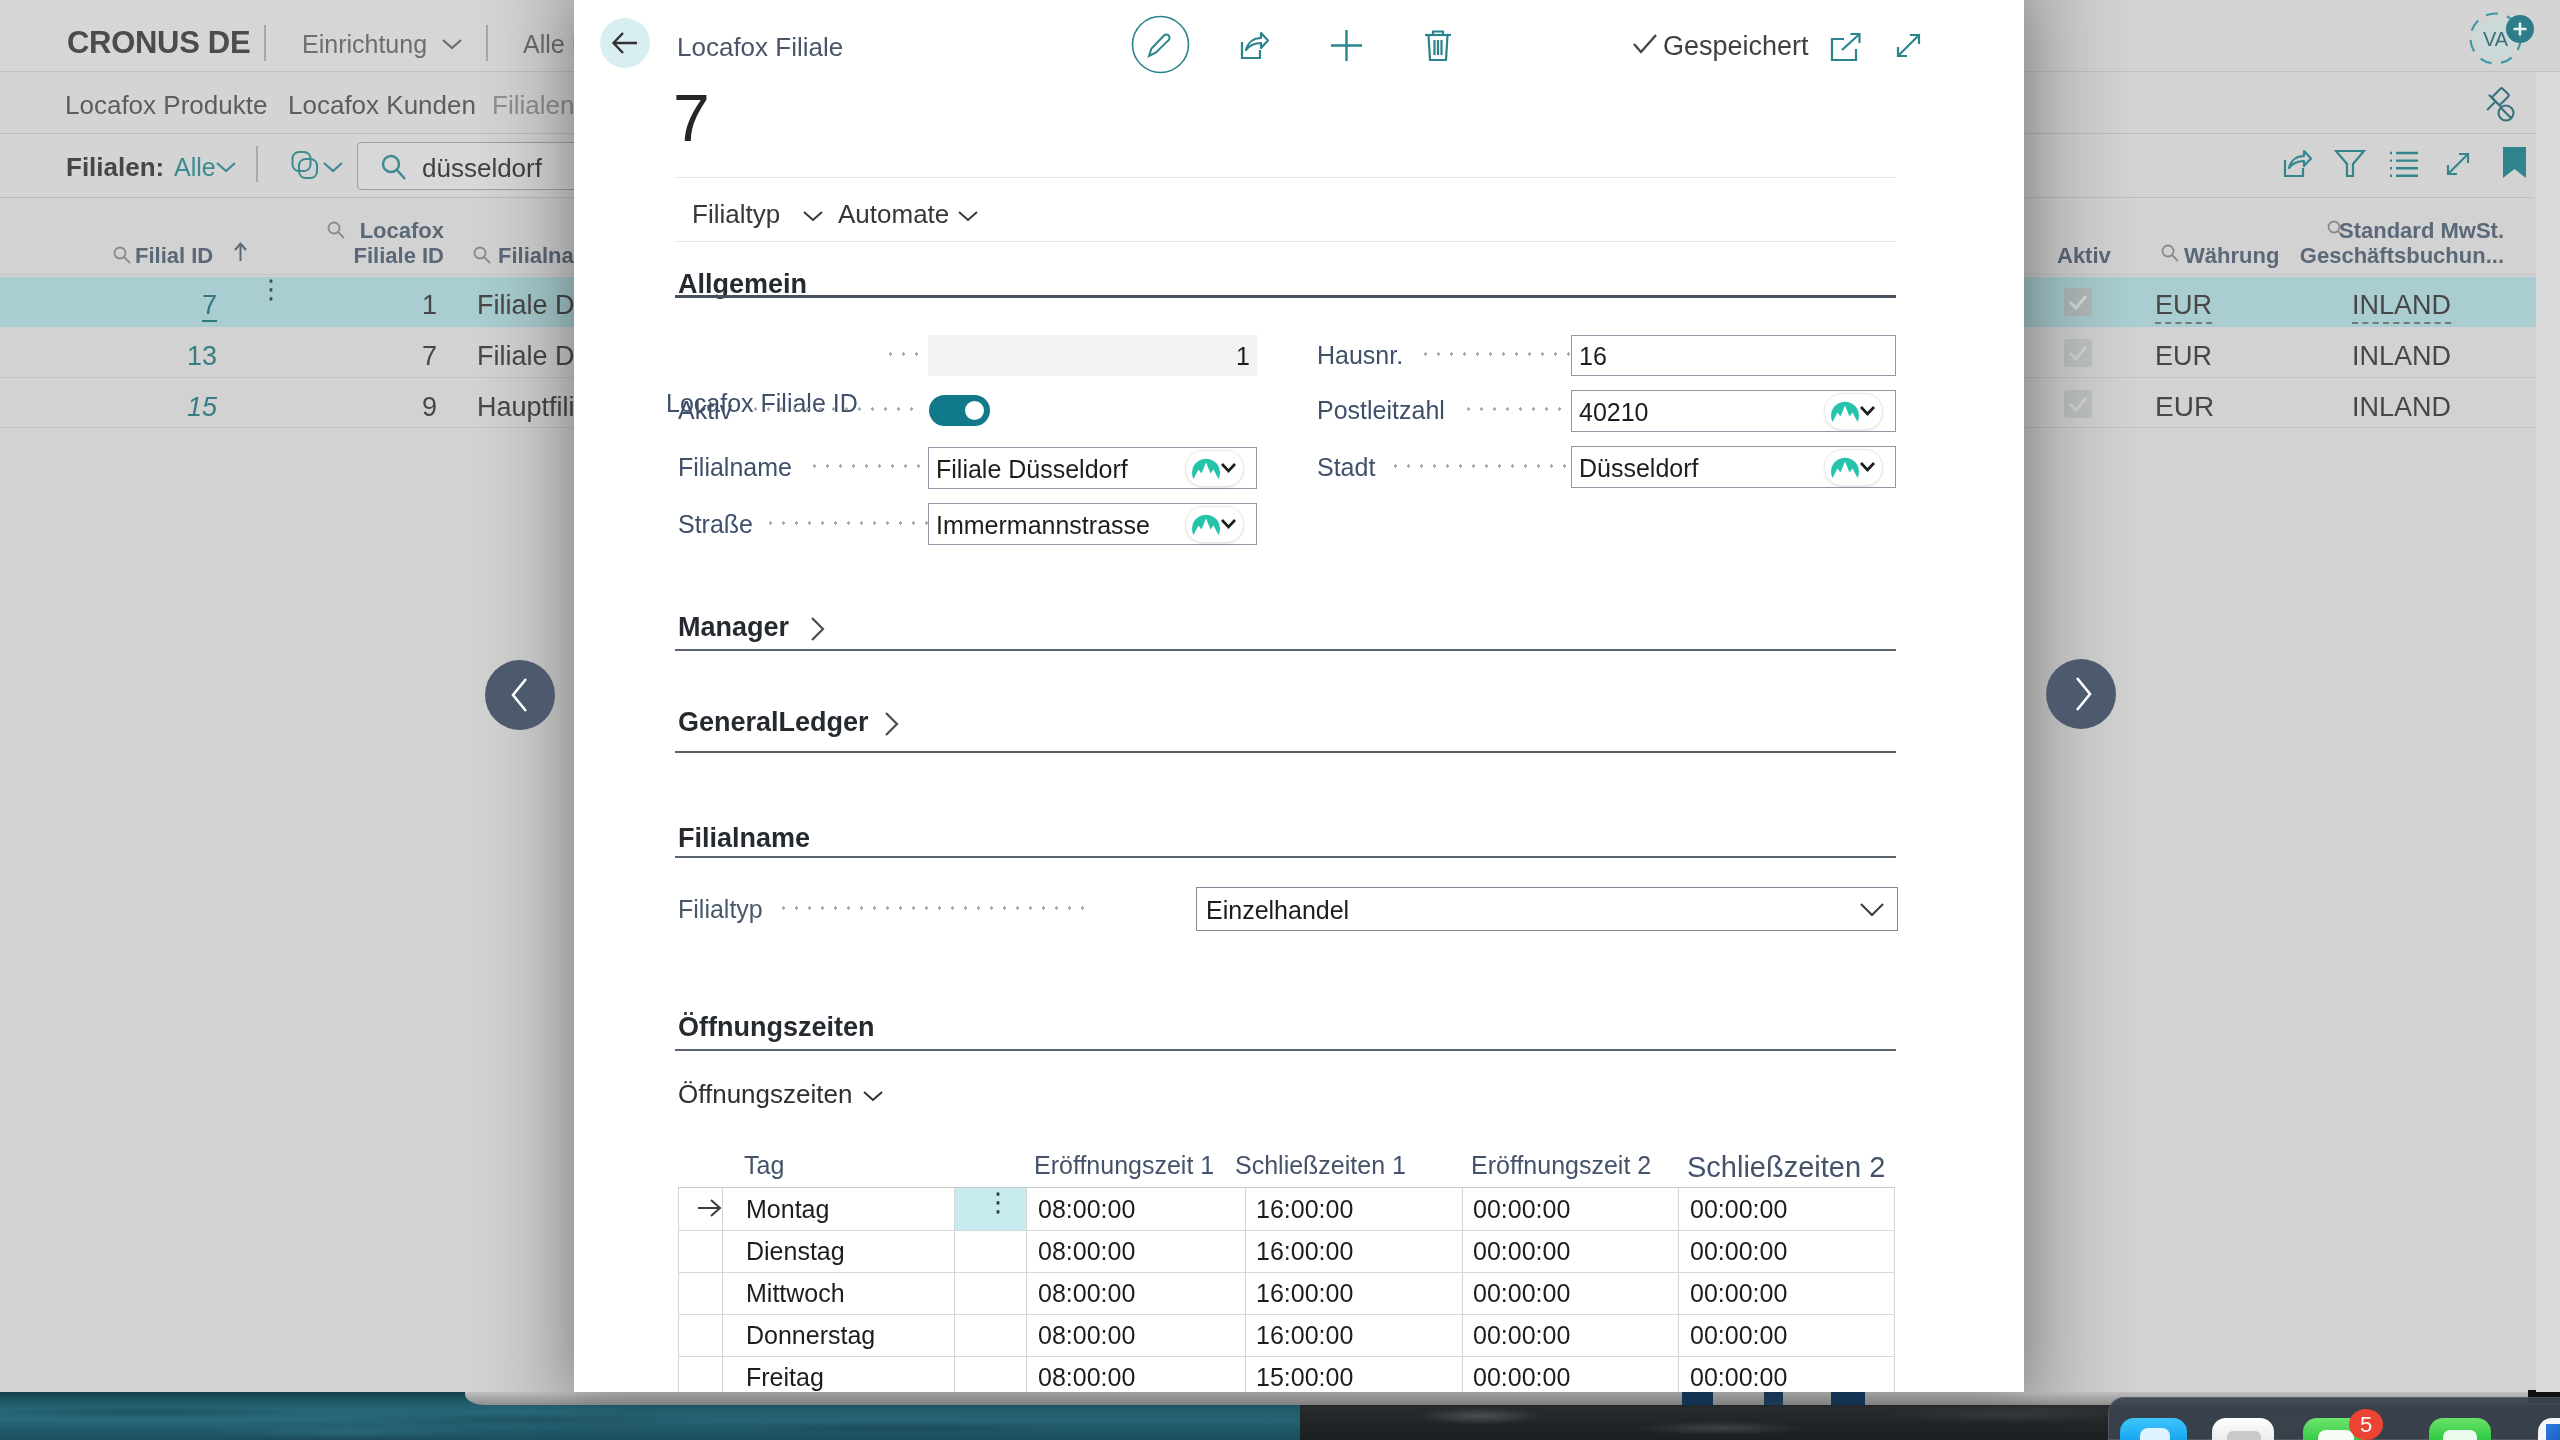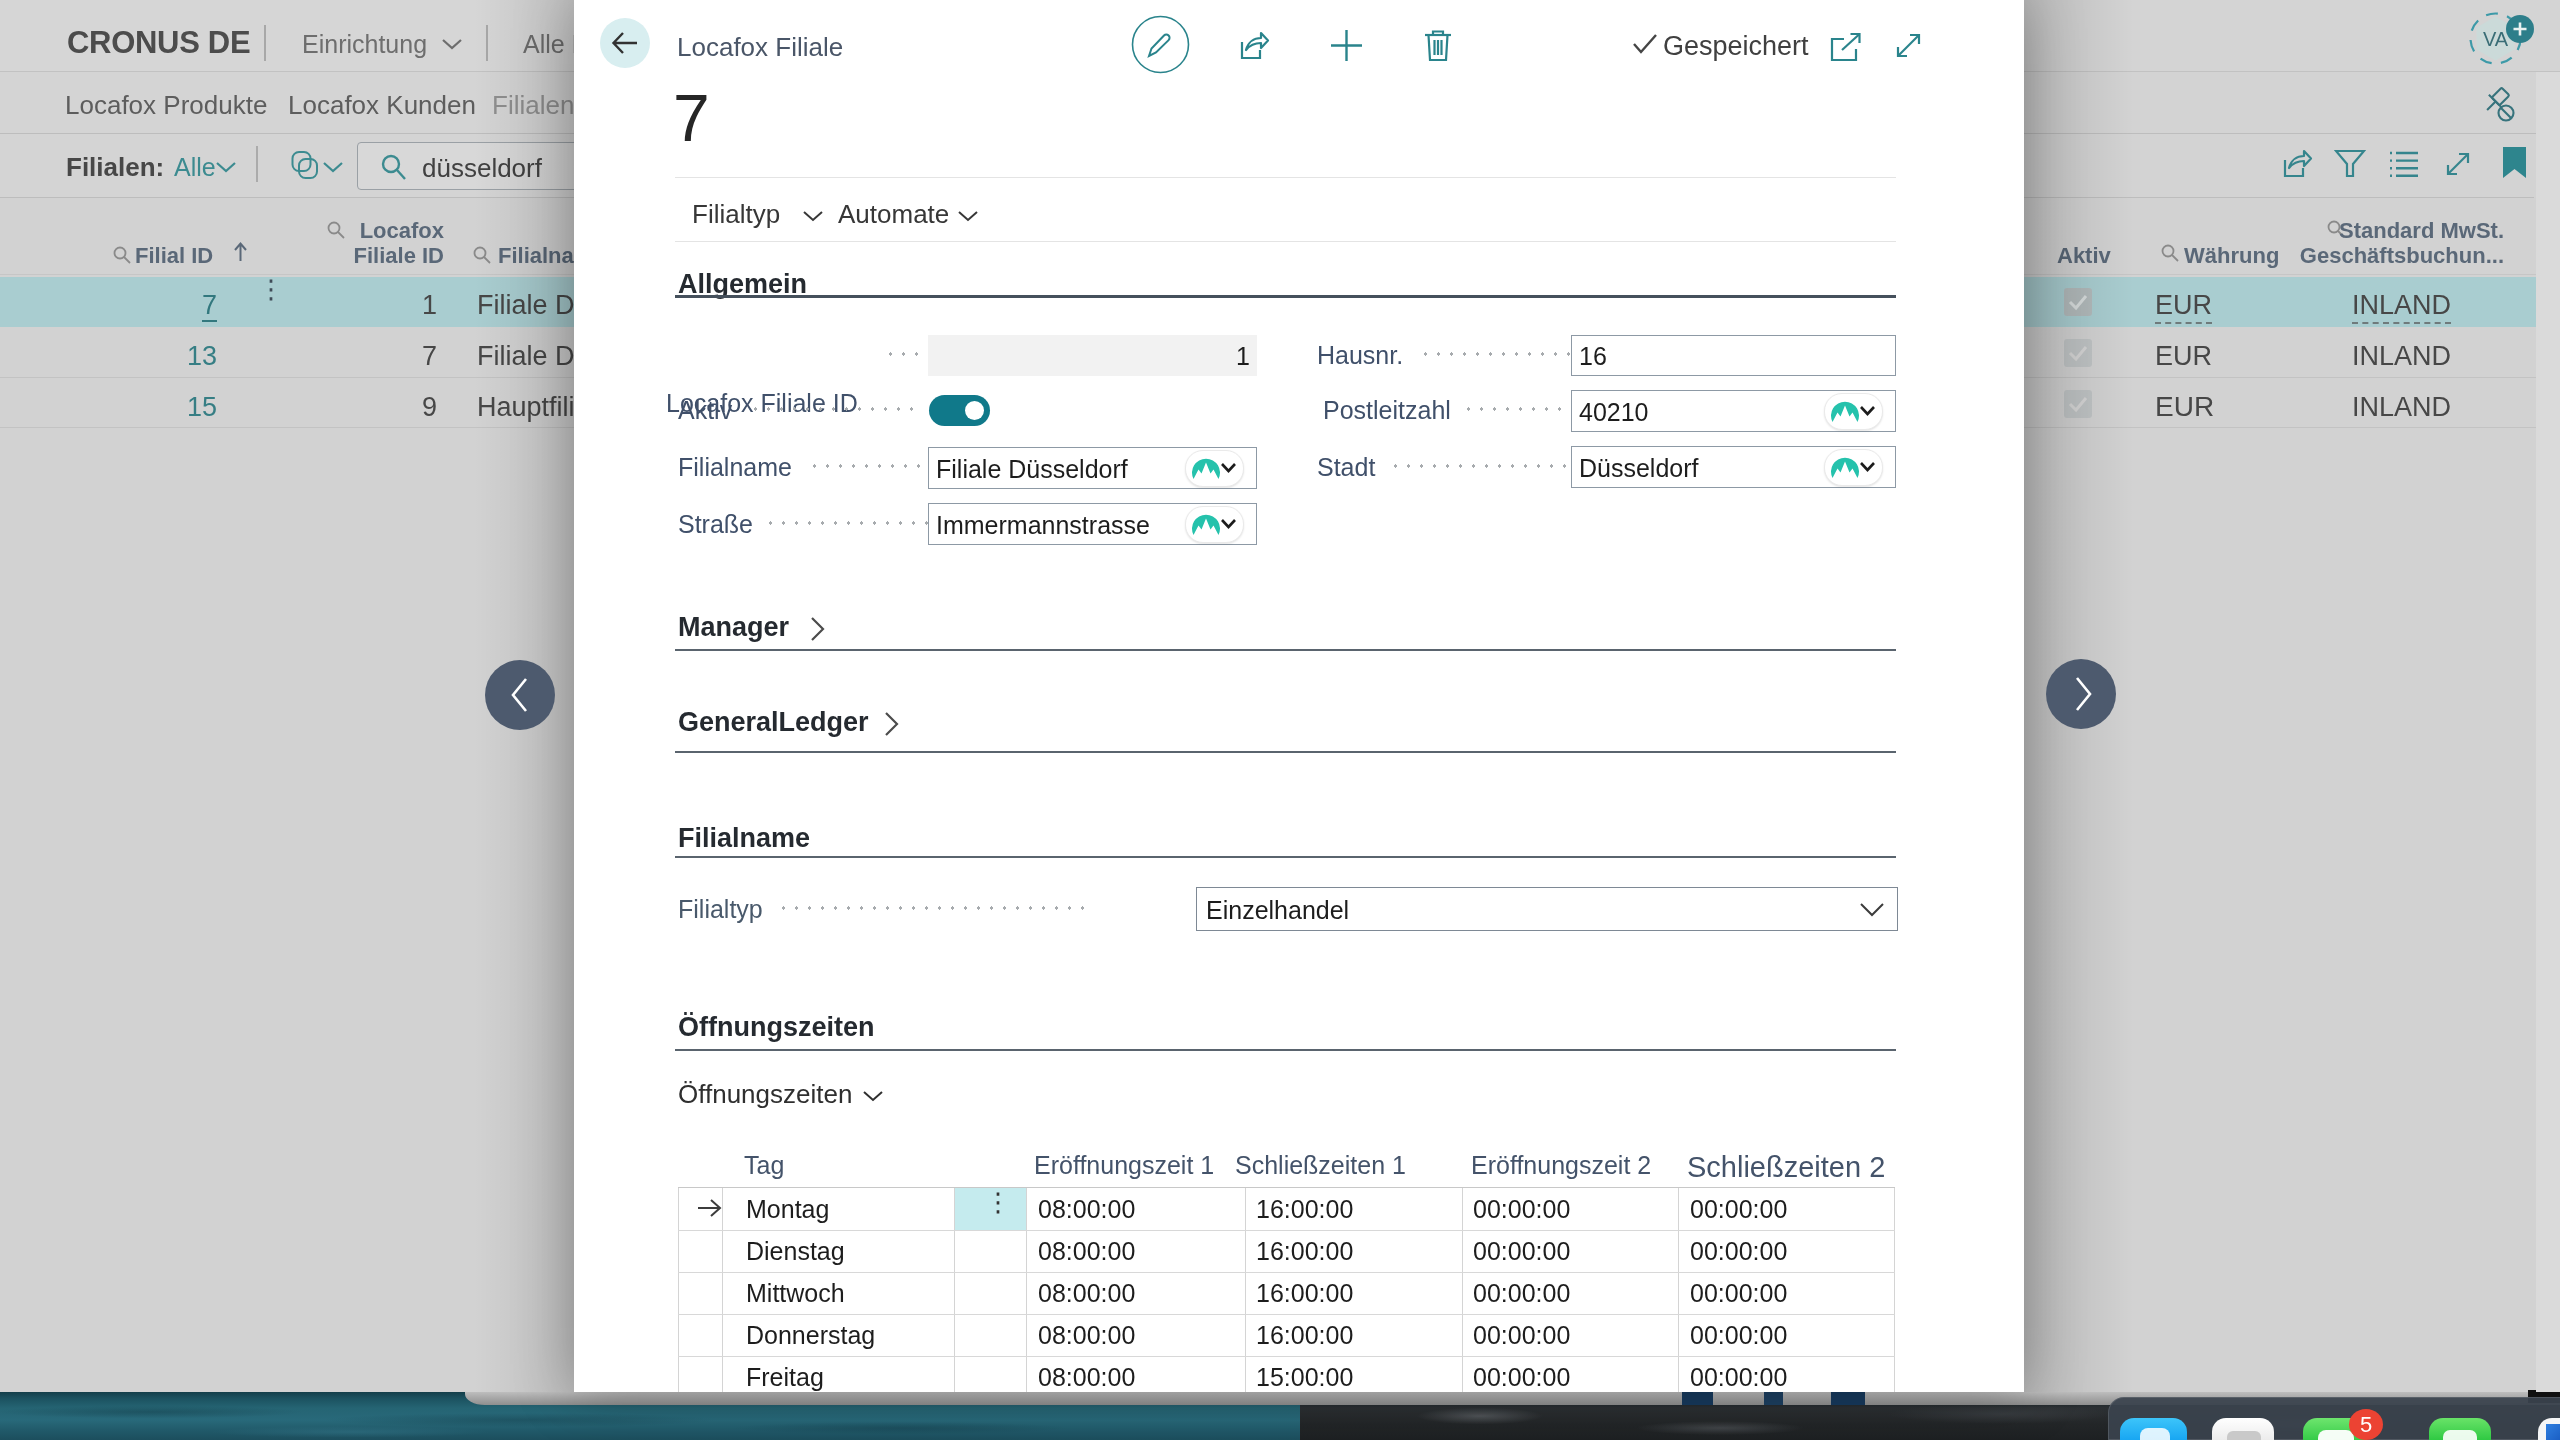--- a/index.html
+++ b/index.html
@@ -122,21 +122,21 @@
     <div class="abs" style="right:357px;top:290px;font-size:27px;color:#32787e;border-bottom:2px solid #32787e;line-height:30px;">7</div>
     <div class="abs" style="left:258px;top:283px;color:#3f4b57;font-size:26px;line-height:12px;">⋮</div>
     <div class="abs" style="right:137px;top:290px;font-size:27px;color:#474747;">1</div>
     <div class="abs" style="left:477px;top:290px;font-size:27px;color:#474747;">Filiale Düss</div>
 
     <div class="abs" style="right:357px;top:341px;font-size:27px;color:#367e84;">13</div>
     <div class="abs" style="right:137px;top:341px;font-size:27px;color:#474747;">7</div>
     <div class="abs" style="left:477px;top:341px;font-size:27px;color:#474747;">Filiale Düss</div>
     <div class="abs" style="left:0;top:377px;width:574px;height:1px;background:#c3c3c3;"></div>
 
-    <div class="abs" style="right:357px;top:392px;font-size:27px;color:#367e84;">15</div>
+    <div class="abs" style="right:357px;top:392px;font-size:27px;color:#367e84;font-style:italic;">15</div>
     <div class="abs" style="right:137px;top:392px;font-size:27px;color:#474747;">9</div>
     <div class="abs" style="left:477px;top:392px;font-size:27px;color:#474747;">Hauptfiliale</div>
     <div class="abs" style="left:0;top:427px;width:574px;height:1px;background:#c3c3c3;"></div>
 
     <div class="abs" style="left:474px;top:0;width:100px;height:1392px;background:linear-gradient(90deg,rgba(0,0,0,0) 0,rgba(0,0,0,0.10) 100%);"></div>
   </div>
 
   <div class="abs" id="bgR" style="left:2024px;top:0;width:536px;height:1392px;overflow:hidden;">
     <div class="abs" style="left:0;top:0;width:536px;height:71px;background:#d4d4d4;"></div>
     <div class="abs" style="left:0;top:71px;width:536px;height:1px;background:#c2c2c2;"></div>
@@ -326,21 +326,21 @@
       </svg>
     <svg class="abs" style="left:646px;top:518px;" width="17" height="12" viewBox="0 0 17 12">
         <path d="M2 2 L8.5 9 L15 2" fill="none" stroke="#1c1c1c" stroke-width="2.6"></path>
       </svg>
 
     <div class="lbl" style="left:743px;top:341px;">Hausnr.</div>
     <div class="abs dots" style="left:845px;top:352px;width:152px;"></div>
     <div class="ibox" style="left:997px;top:335px;width:325px;height:41px;"></div>
     <div class="abs val" style="left:1005px;top:342px;">16</div>
 
-    <div class="lbl" style="left:743px;top:396px;margin-left:6px;">Postleitzahl</div>
+    <div class="lbl" style="left:743px;top:396px;">Postleitzahl</div>
     <div class="abs dots" style="left:888px;top:407px;width:109px;"></div>
     <div class="ibox" style="left:997px;top:390px;width:325px;height:42px;"></div>
     <div class="abs val" style="left:1005px;top:398px;">40210</div>
     <div class="pill" style="left:1250px;top:393px;"></div>
     <svg class="abs" style="left:1256px;top:397px;" width="30" height="28" viewBox="0 0 30 28">
         <path d="M2.5 25 A 14 14 0 1 1 27.5 25 L22.5 15.5 L19.5 19.5 L15 8.5 L10.5 19.5 L7.5 15.5 Z" fill="#25c2ac"></path>
       </svg>
     <svg class="abs" style="left:1285px;top:405px;" width="17" height="12" viewBox="0 0 17 12">
         <path d="M2 2 L8.5 9 L15 2" fill="none" stroke="#1c1c1c" stroke-width="2.6"></path>
       </svg>

